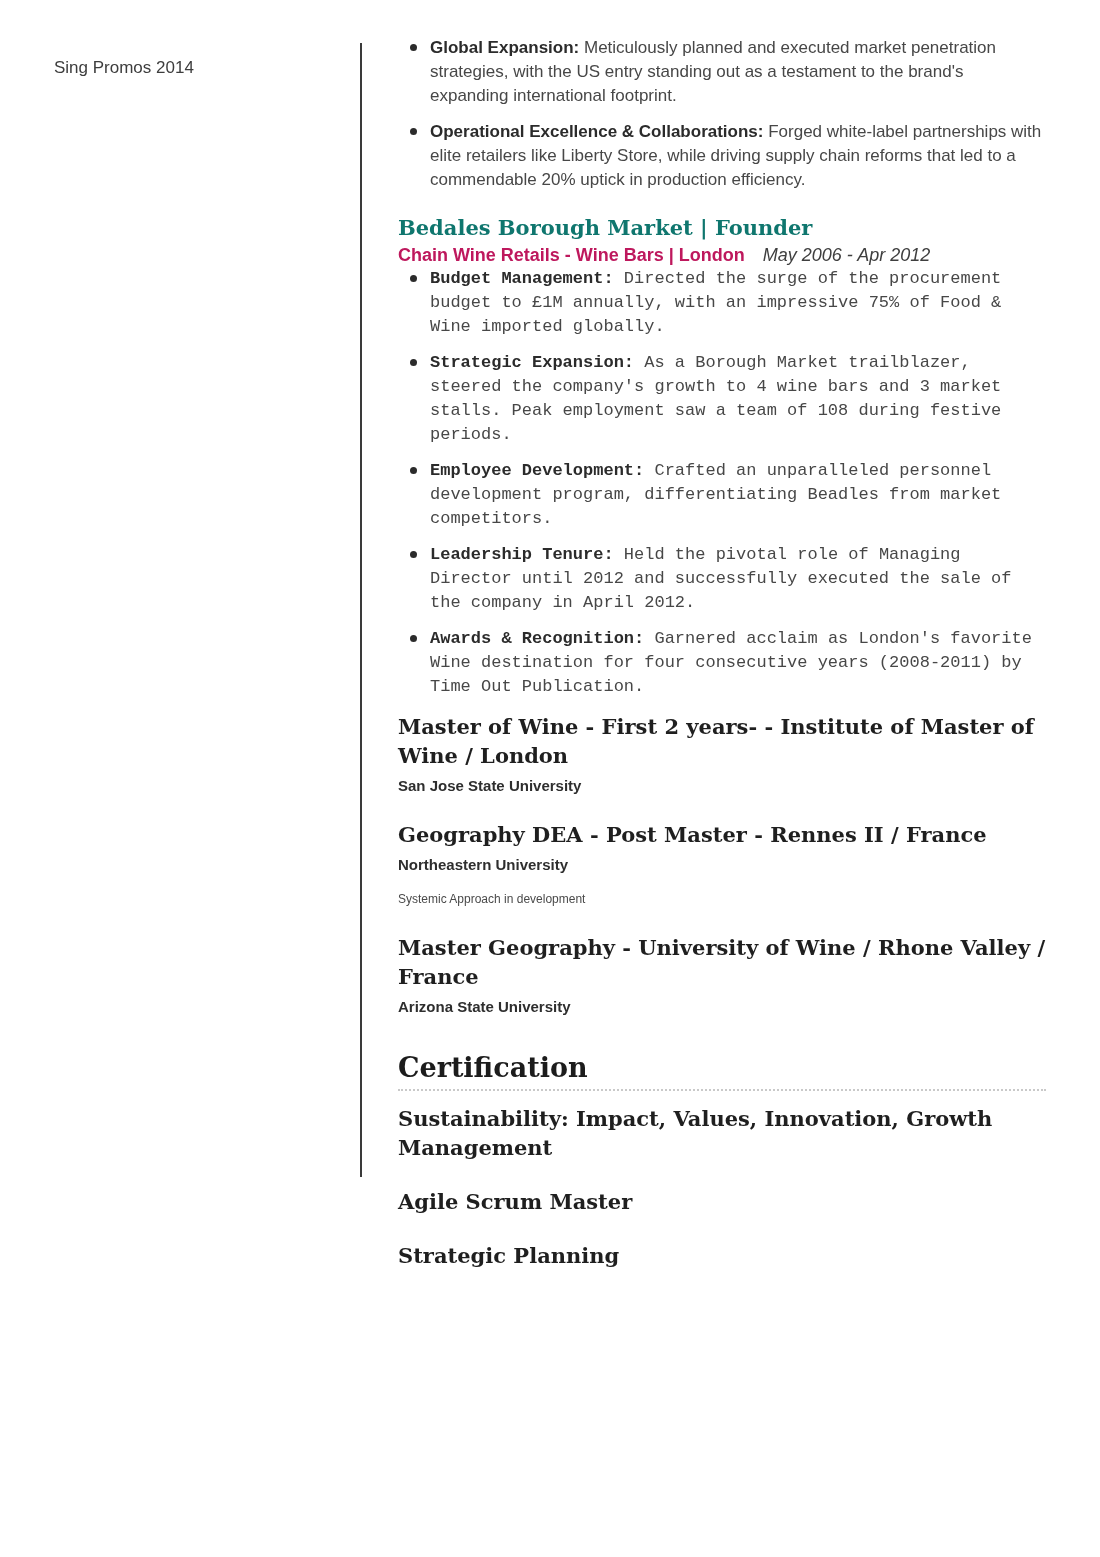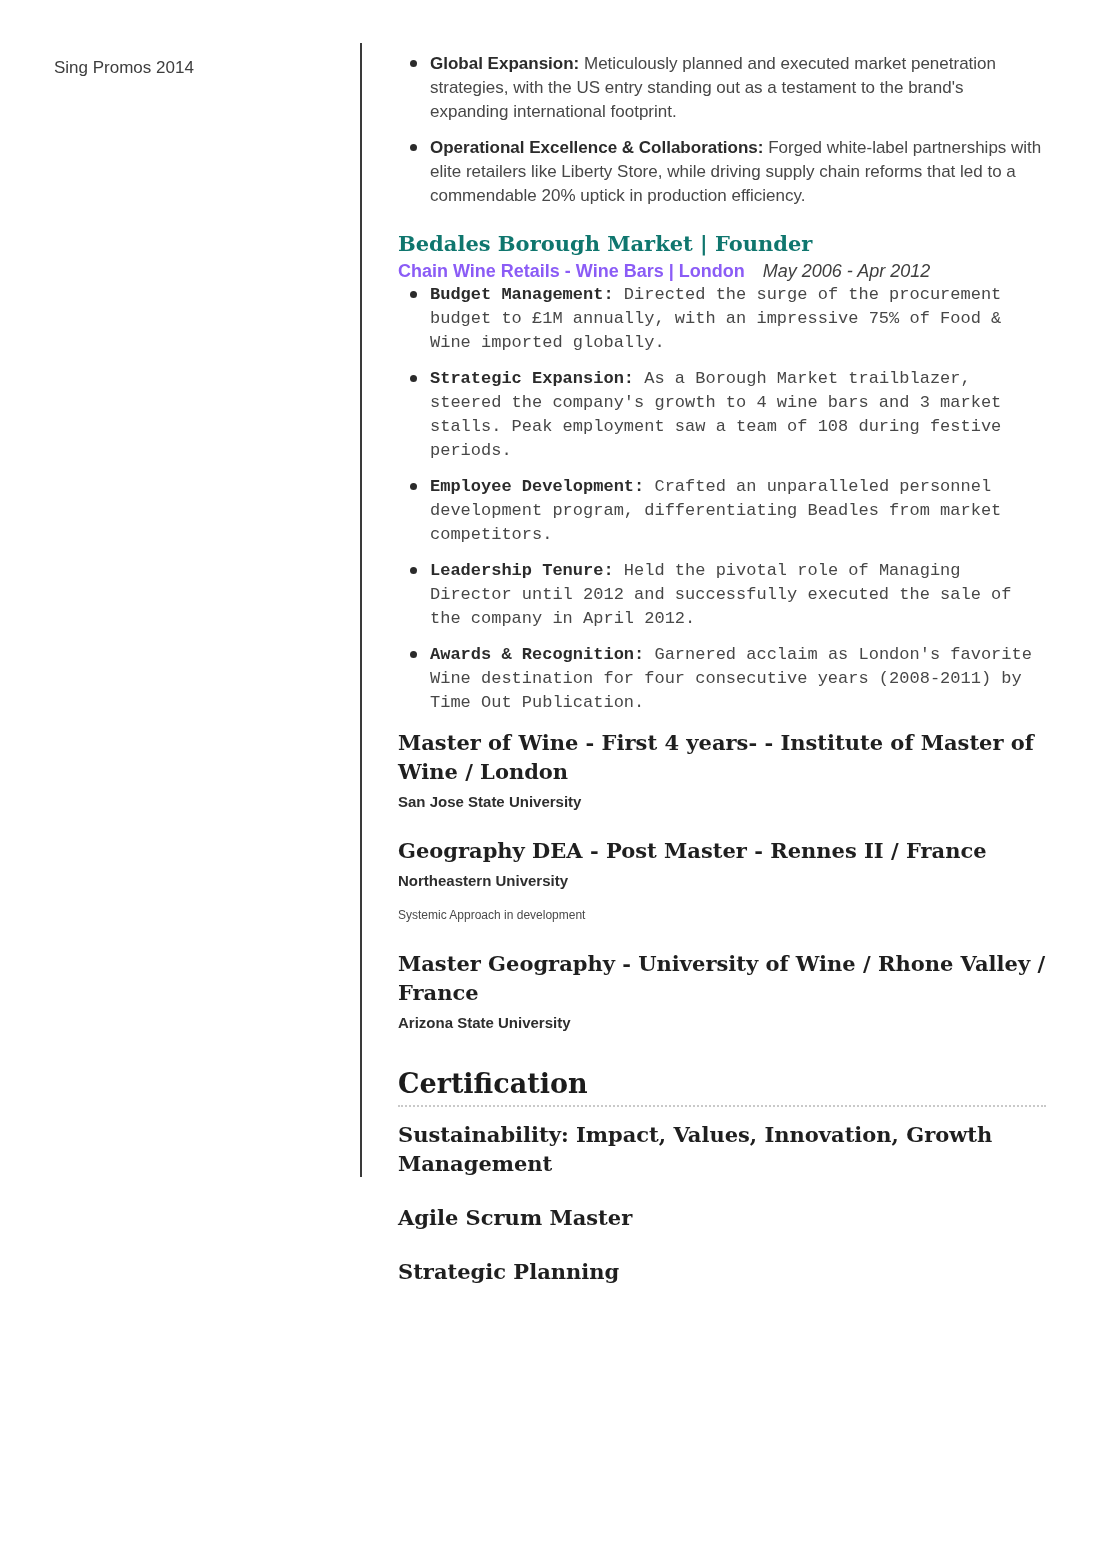--- a/index.html
+++ b/index.html
@@ -24,21 +24,21 @@
     position: absolute;
     left: 360px;
     top: 43px;
     width: 2px;
     height: 1134px;
     background: #3a3a3a;
   }
   .main {
     position: absolute;
     left: 398px;
-    top: 52px;
+    top: 36px;
     width: 648px;
   }
   ul.bullets {
     list-style: none;
     margin: 0;
     padding: 0;
   }
   ul.bullets li {
     position: relative;
     padding-left: 32px;
@@ -69,21 +69,21 @@
     line-height: 28px;
     color: #0f766e;
   }
   .job-sub {
     margin-top: 1px;
     font-size: 18px;
     line-height: 24px;
   }
   .job-org {
     font-weight: bold;
-    color: #8b5cf6;
+    color: #be185d;
   }
   .job-dates {
     font-style: italic;
     color: #3f3f3f;
     margin-left: 18px;
   }
   .job-bullets { margin-top: 9px; font-family: Liberation Mono, monospace; }
   .job-bullets li + li { margin-top: 10px; }
   .section-heading {
     margin-top: 32px;
@@ -173,21 +173,21 @@
         <span class="b-label">Leadership Tenure:</span><span class="b-text"> Held the pivotal role of Managing Director until 2012 and successfully executed the sale of the company in April 2012.</span>
       </li>
       <li>
         <span class="dot"></span>
         <span class="b-label">Awards &amp; Recognition:</span><span class="b-text"> Garnered acclaim as London's favorite Wine destination for four consecutive years (2008-2011) by Time Out Publication.</span>
       </li>
     </ul>
 
 
     <div class="edu-entry first">
-      <h3 class="degree">Master of Wine - First 4 years- - Institute of Master of Wine / London</h3>
+      <h3 class="degree">Master of Wine - First 2 years- - Institute of Master of Wine / London</h3>
       <div class="school">San Jose State University</div>
     </div>
 
     <div class="edu-entry">
       <h3 class="degree">Geography DEA - Post Master - Rennes II / France</h3>
       <div class="school">Northeastern University</div>
       <div class="edu-desc">Systemic Approach in development</div>
     </div>
 
     <div class="edu-entry">

